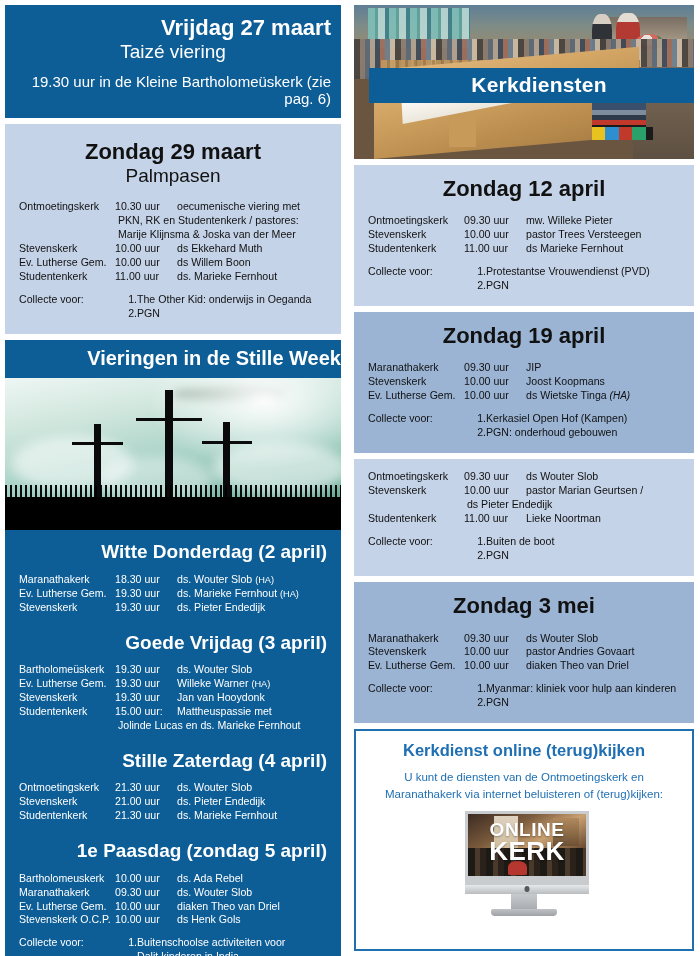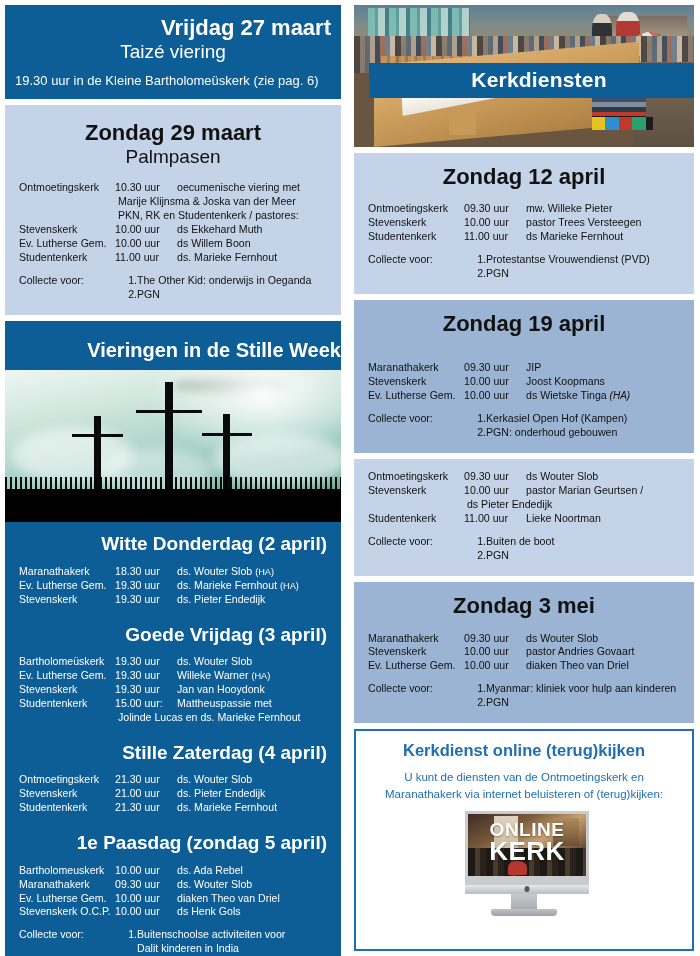--- a/index.html
+++ b/index.html
@@ -56,22 +56,22 @@
     line-height: 1.18;
     margin: 0;
   }
   .hdr-sub {
     font-size: 19px;
     text-align: center;
     line-height: 1.2;
     margin: 0;
   }
   .hdr-note {
-    font-size: 13px;
-    text-align: left;
+    font-size: 15px;
+    text-align: right;
     margin: 0;
     padding-top: 9px;
   }
   .block-top {
     padding: 10px 10px 11px 10px;
   }
 
   
   .day-title {
     font-size: 22px;
@@ -121,21 +121,21 @@
   .col-num { width: 22px; text-align: right; padding-right: 8px; }
 
   
   .panel-dark .svc-table,
   .panel-dark .collecte { color: #ffffff; }
 
   .pad { padding: 11px 14px 13px 14px; }
 
   
   .sw-banner {
-    padding: 18px 0 8px 0;
+    padding: 7px 0 8px 0;
   }
   .sw-banner .hdr-title { font-size: 20px; }
   .sw-image {
     position: relative;
     width: 100%;
     height: 152px;
     overflow: hidden;
     background: linear-gradient(170deg, #eef6f3 0%, #cfe6dd 26%, #a8d2c6 52%, #7fb9a8 74%, #4e8d7c 100%);
   }
   .sw-image .glow {
@@ -385,25 +385,25 @@
       <div id="palmpasen-services">
           <table class="svc-table">
             <tbody>
               <tr>
                 <td class="c-place">Ontmoetingskerk</td>
                 <td class="c-time">10.30 uur</td>
                 <td class="c-who">oecumenische viering met</td>
               </tr>
               <tr>
                 <td></td>
+                <td colspan="2" class="cont">&nbsp;PKN, RK en Studentenkerk / pastores:</td>
+              </tr>
+              <tr>
+                <td></td>
                 <td colspan="2" class="cont">&nbsp;Marije Klijnsma &amp; Joska van der Meer</td>
-              </tr>
-              <tr>
-                <td></td>
-                <td colspan="2" class="cont">&nbsp;PKN, RK en Studentenkerk / pastores:</td>
               </tr>
               <tr>
                 <td class="c-place">Stevenskerk</td>
                 <td class="c-time">10.00 uur</td>
                 <td class="c-who">ds Ekkehard Muth</td>
               </tr>
               <tr>
                 <td class="c-place">Ev. Lutherse Gem.</td>
                 <td class="c-time">10.00 uur</td>
                 <td class="c-who">ds Willem Boon</td>
@@ -642,21 +642,21 @@
                 <tr>
                   <td class="col-lab"></td>
                   <td class="col-num">2.</td>
                   <td>PGN</td>
                 </tr>
               </tbody>
             </table>
           </div>
         </div>
         <div class="panel-midblue pad">
-          <div class="day-title" style="margin-bottom:24px;">Zondag 19 april</div>
+          <div class="day-title" style="margin-bottom:12px;">Zondag 19 april</div>
           <table class="svc-table">
             <tbody>
               <tr>
                 <td class="c-place">Maranathakerk</td>
                 <td class="c-time">09.30 uur</td>
                 <td class="c-who">JIP</td>
               </tr>
               <tr>
                 <td class="c-place">Stevenskerk</td>
                 <td class="c-time">10.00 uur</td>

